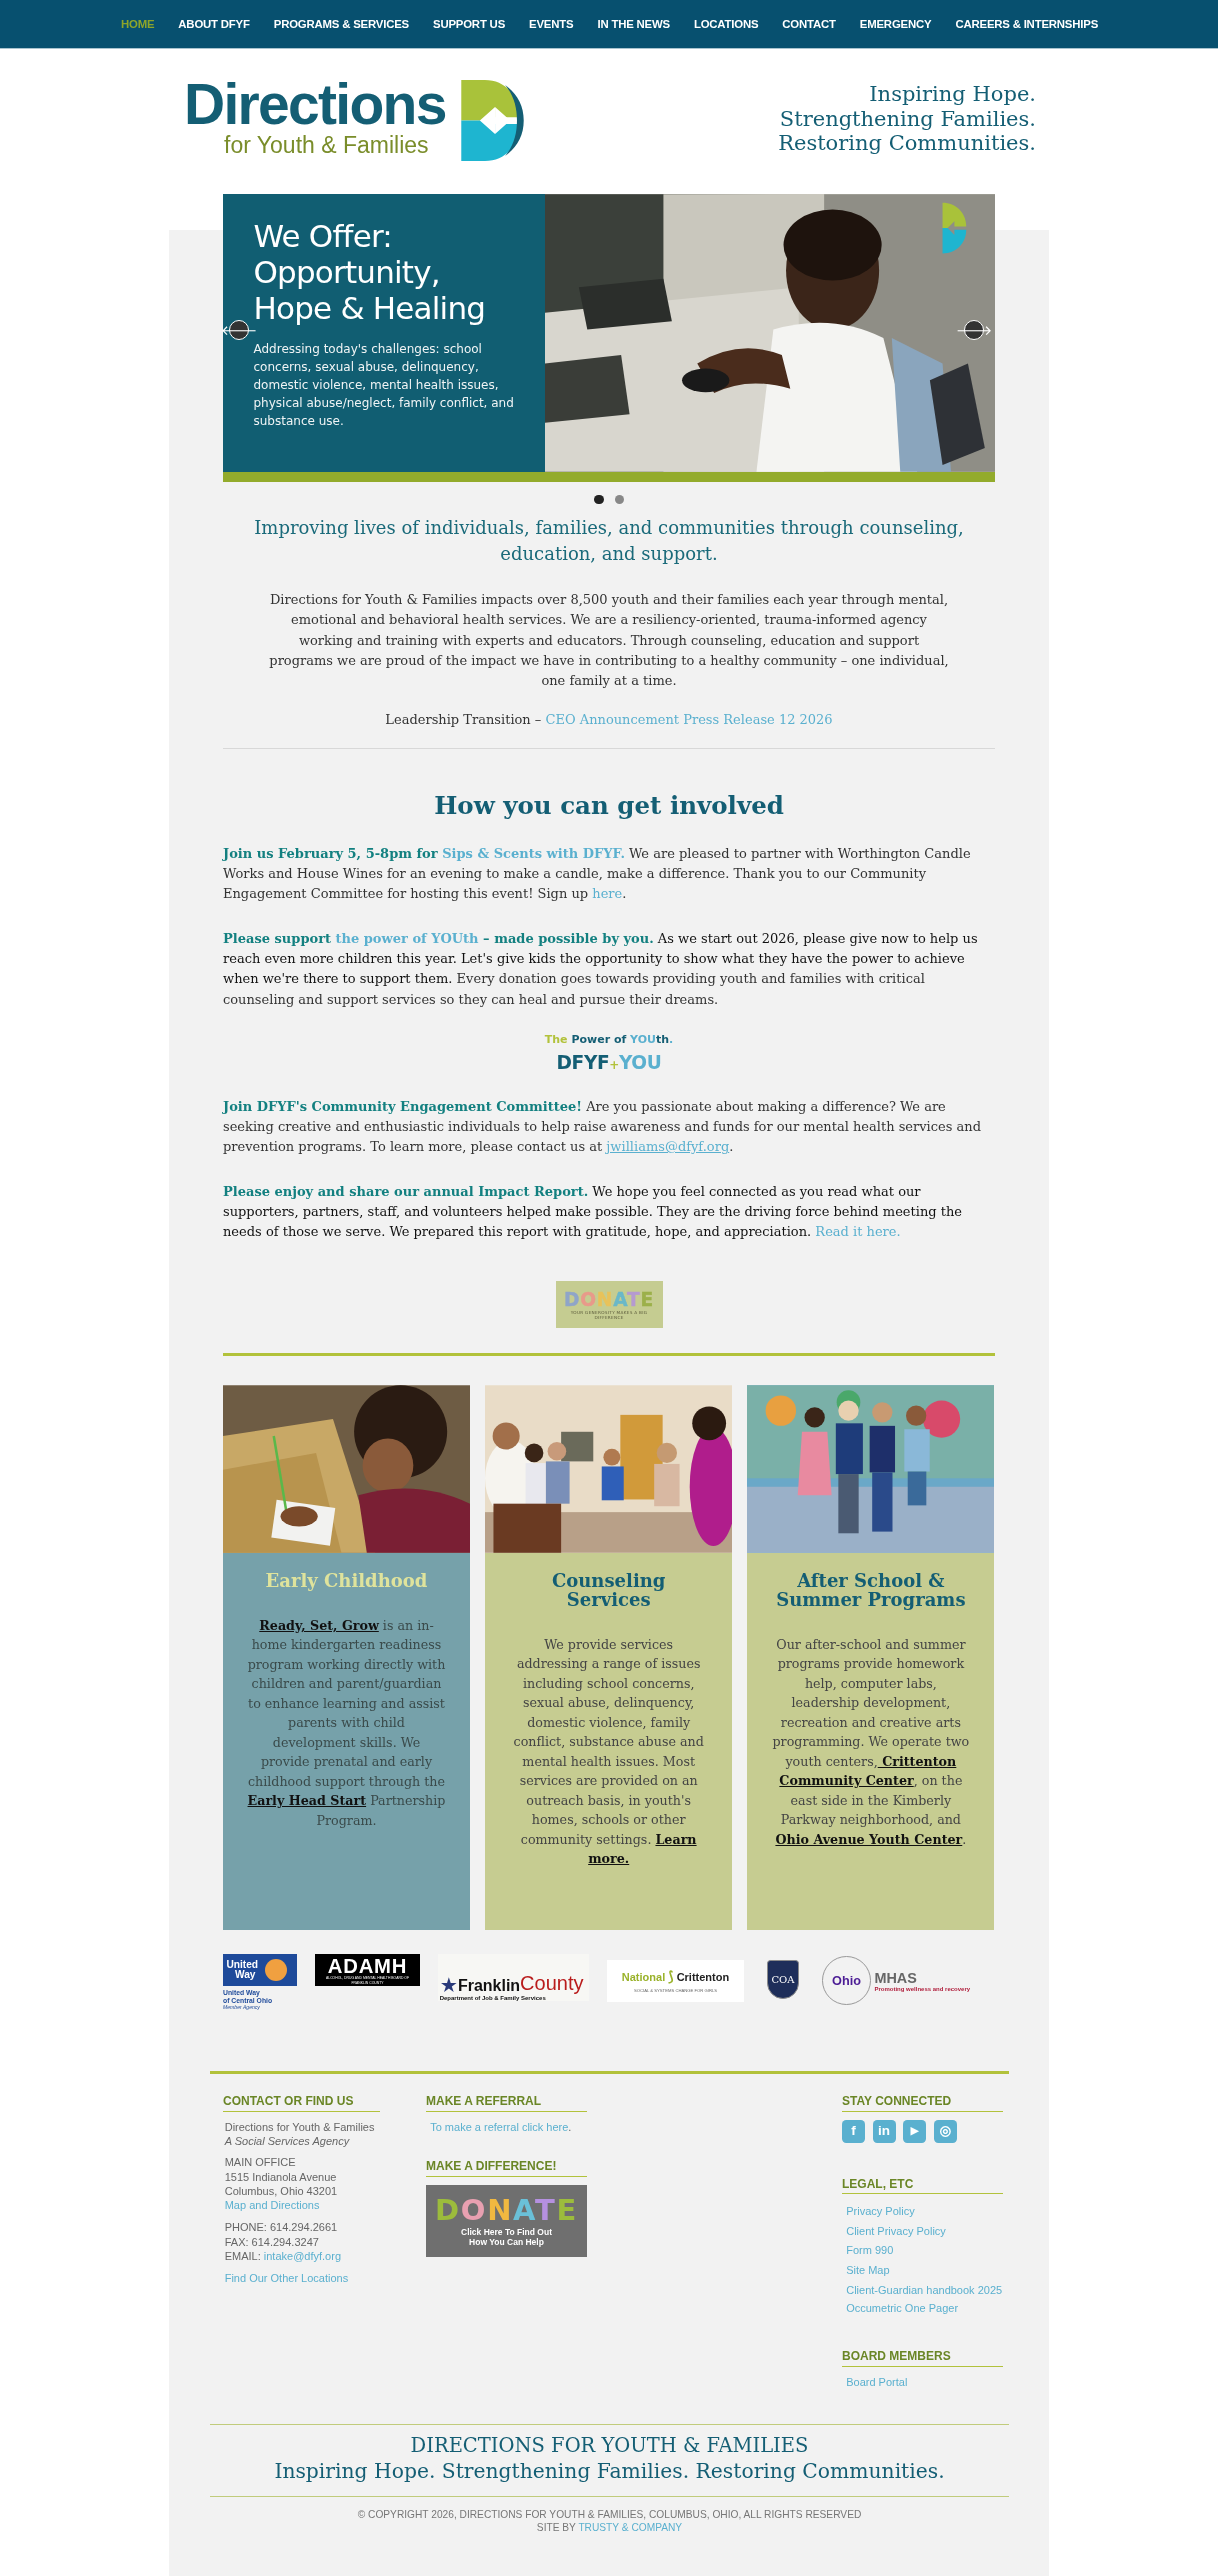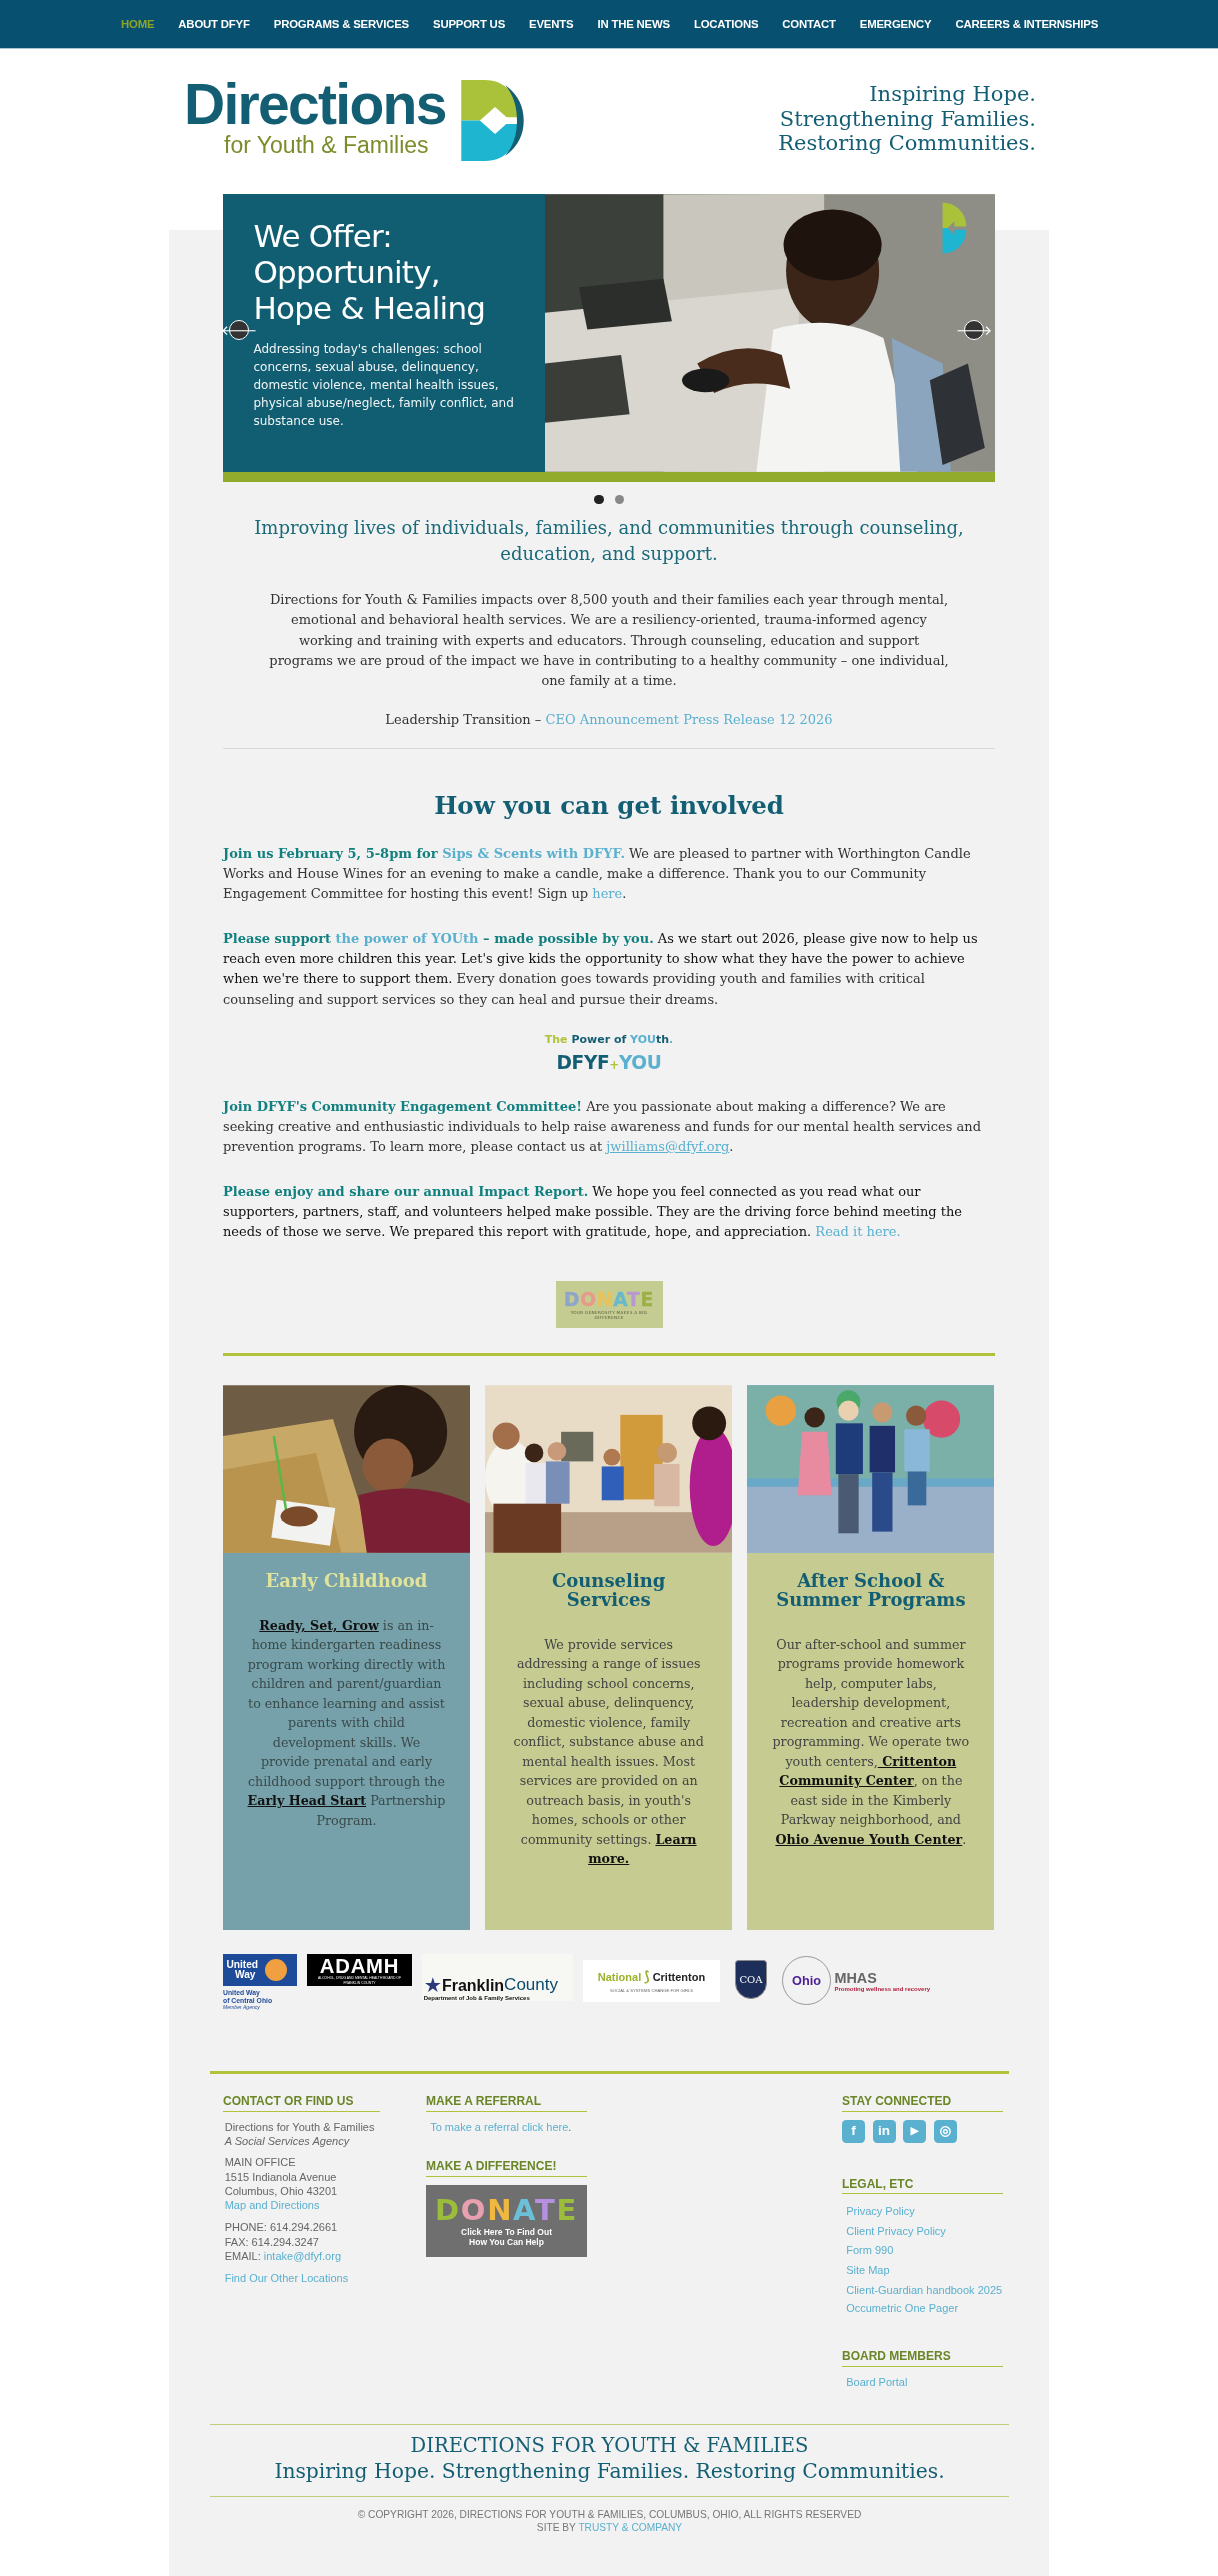--- a/index.html
+++ b/index.html
@@ -41,21 +41,21 @@
 .donate-small .d{font-family:"DejaVu Sans",sans-serif;font-size:18.6px;letter-spacing:0.8px;font-weight:bold;-webkit-text-stroke:0.4px}
 .donate-small .s{font-size:4.2px;color:#5a5a3a;font-family:"DejaVu Sans",sans-serif;text-align:center;letter-spacing:0.3px}
 .green-line{height:3.4px;background:#b2c23b;margin-top:25.4px}
 .cards{display:flex;gap:15.2px;margin-top:29px}
 .card{width:247px;height:545px}
 .card .photo{height:168px}
 .card .body{height:377px;padding:18.6px 24px;text-align:center}
 .card h3{font-size:18px;line-height:18.6px;font-weight:bold}
 .card p{font-size:12.7px;line-height:19.5px;margin-top:25.4px;color:#444}
 .card p a{color:#111;font-weight:bold;text-decoration:underline}
-.partners{display:flex;align-items:flex-start;gap:10px;margin-top:24px}
+.partners{display:flex;align-items:flex-start;gap:18px;margin-top:24px}
 .footer-line{position:absolute;left:210px;top:2071px;width:799px;height:3.4px;background:#b2c23b}
 .foot{position:absolute;font-family:"Liberation Sans",sans-serif;font-size:11px;line-height:14.4px;color:#666}
 .foot h4{font-family:"Liberation Sans",sans-serif;font-size:12px;font-weight:bold;color:#6a8626;padding-bottom:2.5px;border-bottom:1.7px solid #b2c23b;margin-bottom:7.6px}
 .foot a{color:#5ab0cf;display:block}
 .social{display:flex;gap:7.6px}
 .social span{width:23px;height:23px;background:#5ab0cf;border-radius:4.2px;color:#fff;font-weight:bold;display:flex;align-items:center;justify-content:center;font-size:13.5px;font-family:"Liberation Sans",sans-serif}
 .bottom-lines{position:absolute;left:210px;width:799px;border-top:1.7px solid #c1cc7c}
 .bottom-title{position:absolute;left:210px;width:799px;text-align:center;color:#145e74}
 .copyright{position:absolute;left:210px;width:799px;text-align:center;font-family:"Liberation Sans",sans-serif;font-size:10.2px;color:#777;line-height:12.7px}
 </style>
@@ -275,21 +275,21 @@
         </div>
       </a>
       <a href="#" style="display:block;width:105px;height:32px;background:#000;color:#fff;text-align:center;font-family:'Liberation Sans',sans-serif;padding-top:1.7px">
         <div style="font-size:20.3px;font-weight:bold;line-height:20.3px;letter-spacing:0.8px">ADAMH</div>
         <div style="font-size:3.4px;line-height:5.1px;padding:0 6.8px">ALCOHOL, DRUG AND MENTAL HEALTH BOARD OF FRANKLIN COUNTY</div>
       </a>
       <a href="#" style="display:flex;flex-direction:column;width:151px;height:47px;background:#f7f7f4;font-family:'Liberation Sans',sans-serif;justify-content:flex-end;padding-left:1.7px">
         <div style="display:flex;align-items:flex-end">
           <span style="color:#2a3a7a;font-size:20.3px;line-height:20.3px">★</span>
           <span style="font-size:16px;font-weight:bold;color:#111">Franklin</span>
-            <span style="font-size:17px;color:#0c4a6e"> County</span>
+            <span style="font-size:20px;color:#b91c1c"> County</span>
         </div>
         <div style="font-size:6px;color:#111;font-weight:bold">Department of Job &amp; Family Services</div>
       </a>
       <a href="#" style="display:flex;flex-direction:column;align-items:center;justify-content:center;width:137px;height:42px;background:#fff;font-family:'Liberation Sans',sans-serif;margin-top:5.1px">
         <div style="font-size:11px;font-weight:bold"><span style="color:#9ab22a">National</span> <span style="color:#9ab22a;font-size:13.5px">⟆</span> <span style="color:#222">Crittenton</span></div>
         <div style="font-size:4.2px;color:#666;margin-top:3.4px">SOCIAL &amp; SYSTEMS CHANGE FOR GIRLS</div>
       </a>
       <a href="#" style="display:flex;align-items:center;justify-content:center;width:42px;height:44px;margin-top:3.4px">
         <div style="width:32px;height:39px;background:#1e2e5a;border-radius:3.4px 3.4px 16px 16px;color:#fff;font-family:'DejaVu Serif',serif;font-size:10px;display:flex;align-items:center;justify-content:center;border:1.7px solid #8a8a8a">COA</div>
       </a>

